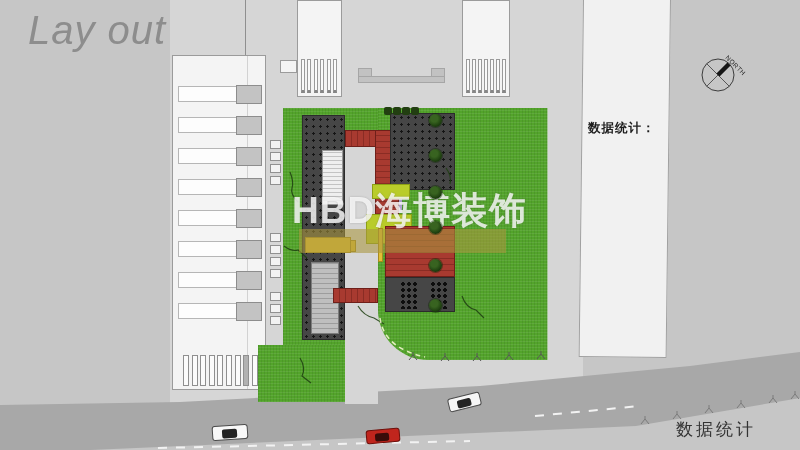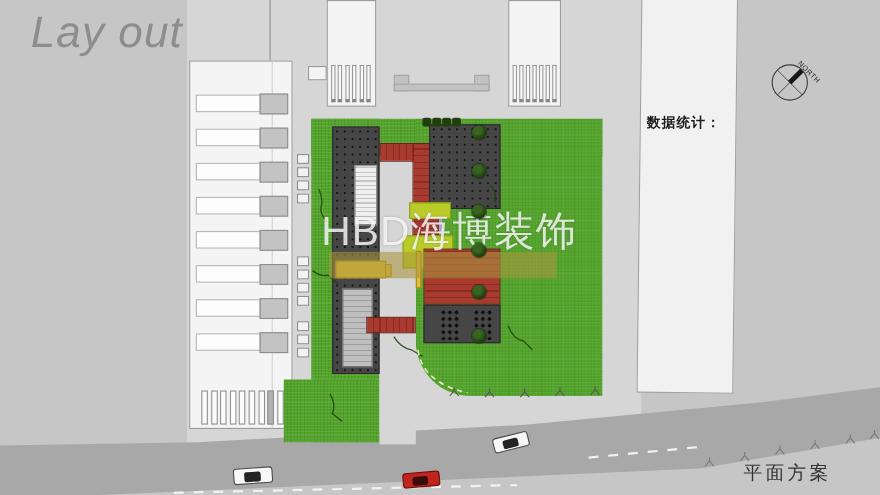--- a/index.html
+++ b/index.html
@@ -23,21 +23,21 @@
   .stair{background:repeating-linear-gradient(0deg,#efefef 0 3px,#c3c3c3 3px 4px);border:1px solid #989898}
   .tree{border-radius:50%;background:radial-gradient(circle at 40% 35%,#386320 0 30%,#1b3b0e 70%,#112707 100%);
         box-shadow:0 0 0 1px rgba(18,40,8,.45)}
   .hedge{background:#223e11;border-radius:2px}
   
   .title{font-size:40px;font-style:italic;font-weight:500;color:#8d8d8d;letter-spacing:1px}
   .caption{font-size:17px;color:#333;letter-spacing:3px;font-weight:500}
   .stats-h{font-size:12.5px;font-weight:bold;color:#1c1c1c;letter-spacing:1px}
   .stats-l{font-size:11.5px;font-weight:bold;color:#151515;line-height:18px;white-space:nowrap}
   .stats-row{display:flex;justify-content:space-between;width:64px;font-size:11.5px;font-weight:bold;color:#151515;line-height:18px}
-  .wm-brand{font-size:37px;font-weight:normal;color:rgba(255,255,255,.8);letter-spacing:1px;
+  .wm-brand{font-size:37px;font-weight:bold;color:rgba(255,255,255,.8);letter-spacing:1px;
             text-shadow:0 0 2px rgba(80,80,80,.35);white-space:nowrap}
   .wm-band{background:rgba(168,150,62,.58)}
   .wm-url{font-size:21px;font-weight:bold;color:#f08078;letter-spacing:2.5px;white-space:nowrap}
   .car{border-radius:3px}
   .cab{position:absolute;border-radius:2px}
   .tclus{background-image:radial-gradient(circle,#0d0d0d 1.6px,rgba(0,0,0,0) 1.9px);background-size:6px 6px}
 </style>
 </head>
 <body>
 
@@ -183,25 +183,25 @@
   </div>
   <div class="abs car" style="left:448px;top:395px;width:33px;height:14px;background:#f6f6f6;border:1px solid #4a4a4a;transform:rotate(-14deg)">
     <div class="cab" style="left:8px;top:3px;width:14px;height:8px;background:#242424"></div>
   </div>
 
   <div class="abs wm-band" style="left:299px;top:229px;width:207px;height:24px"></div>
   <div class="abs wm-brand" style="left:292px;top:186px">HBD海博装饰</div>
 
   <div class="abs title" style="left:28px;top:8px">Lay out</div>
 
-  <div class="abs" style="left:588px;top:103px;width:130px">
+  <div class="abs" style="left:588px;top:120px;width:130px">
     <div class="stats-h">数据统计：</div>
   </div>
 
-  <div class="abs caption" style="left:676px;top:418px">平面方案</div>
+  <div class="abs caption" style="left:676px;top:418px">数据统计</div>
 
   <svg class="abs" style="left:692px;top:45px" width="62" height="62" viewBox="0 0 62 62">
     <circle cx="26" cy="30" r="16" fill="none" stroke="#3c3c3c" stroke-width="1"></circle>
     <line x1="14.7" y1="18.7" x2="37.3" y2="41.3" stroke="#4a4a4a" stroke-width="0.9"></line>
     <line x1="37.3" y1="18.7" x2="14.7" y2="41.3" stroke="#4a4a4a" stroke-width="0.9"></line>
     <line x1="26" y1="30" x2="37" y2="19" stroke="#161616" stroke-width="4.5"></line>
     <text x="33" y="13" transform="rotate(45 33 13)" font-size="6.5" letter-spacing="0.5" fill="#1d1d1d" font-family="Liberation Sans, sans-serif">NORTH</text>
   </svg>
 <div class="abs tree" style="left: 429px; top: 114px; width: 13px; height: 13px;"></div>
     <div class="abs tree" style="left: 429px; top: 149px; width: 13px; height: 13px;"></div>

